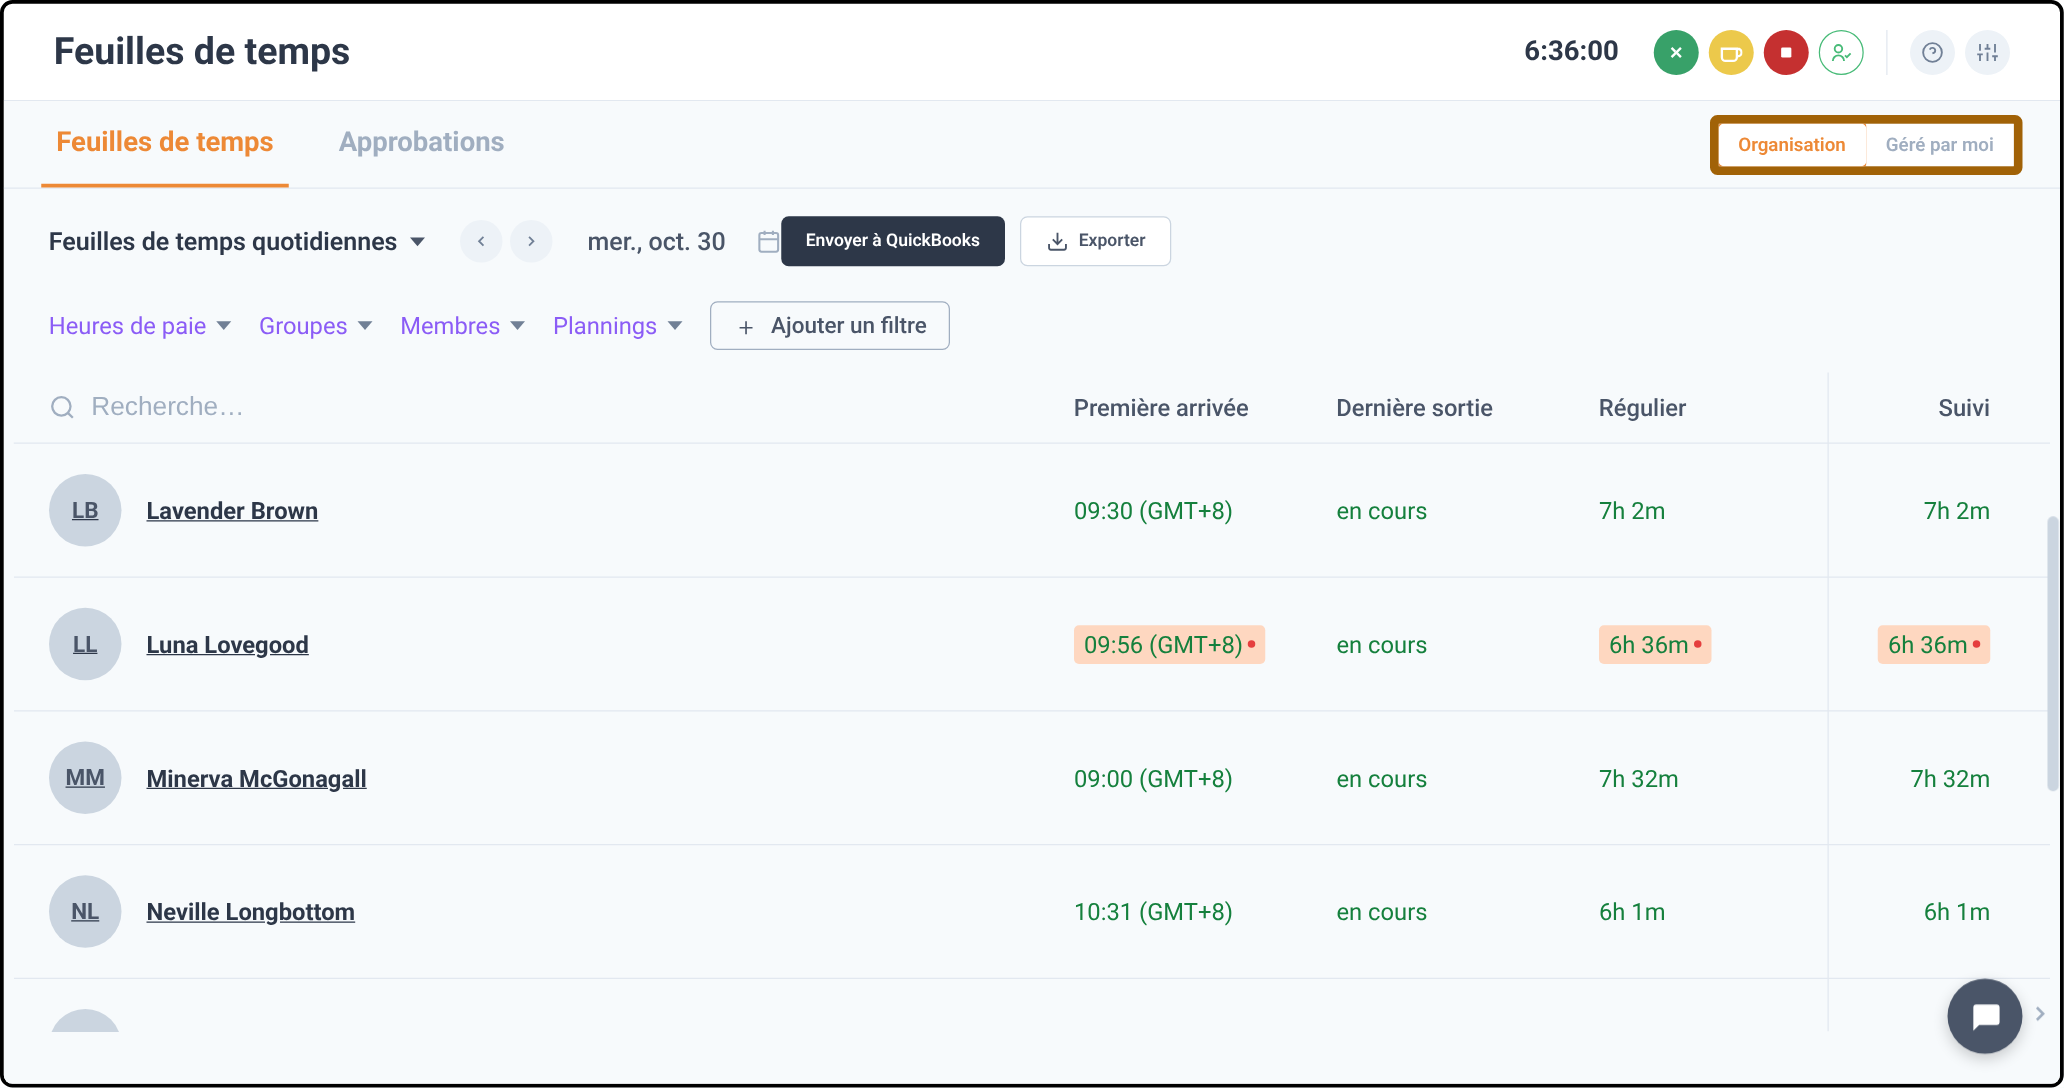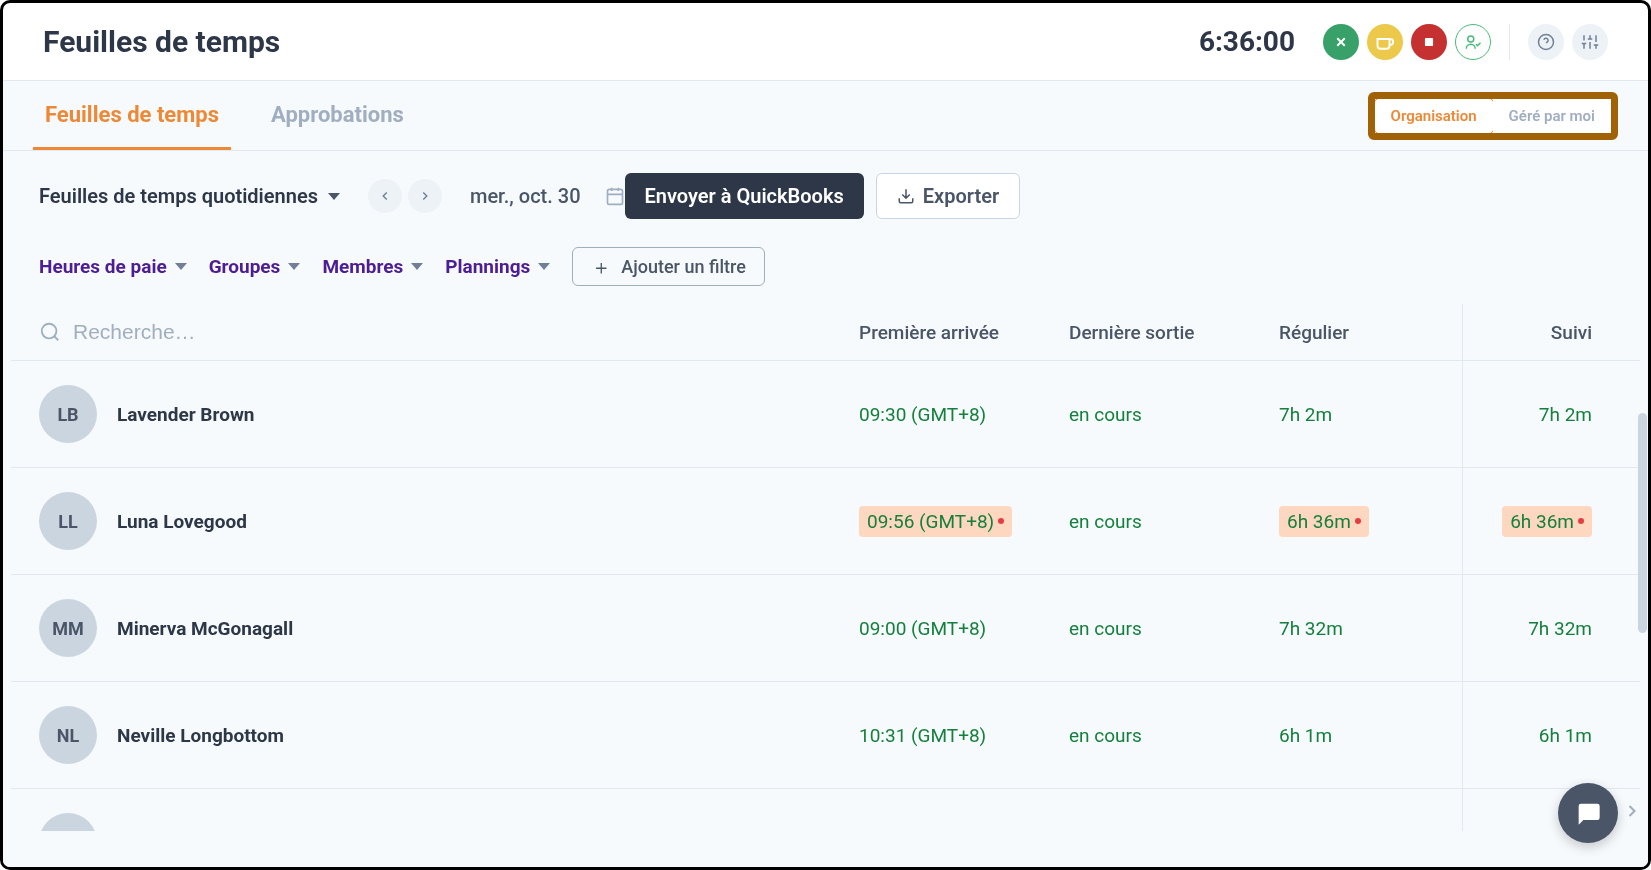--- a/index.html
+++ b/index.html
@@ -28,21 +28,21 @@
     font-size: 30px;
     font-weight: 700;
     color: #2d3748;
   }
   .header-right {
     display: flex;
     align-items: center;
     gap: 8px;
   }
   .timer {
-    font-size: 28px;
+    font-size: 22px;
     font-weight: 700;
     color: #2d3748;
     margin-right: 20px;
   }
   .circle-btn {
     width: 36px;
     height: 36px;
     border-radius: 50%;
     display: flex;
     align-items: center;
@@ -174,21 +174,21 @@
     color: #a0aec0;
     display: flex;
   }
   .toolbar-right {
     display: flex;
     gap: 12px;
   }
   .btn {
     padding: 10px 20px;
     border-radius: 6px;
-    font-size: 20px;
+    font-size: 14px;
     font-weight: 600;
     cursor: pointer;
     display: flex;
     align-items: center;
     gap: 8px;
   }
   .btn-dark { background: #2d3748; color: #fff; }
   .btn-outline { background: #fff; border: 1px solid #cbd5e0; color: #4a5568; }
 
   
@@ -196,22 +196,22 @@
     display: flex;
     align-items: center;
     gap: 22px;
     padding: 18px 36px;
   }
   .filter {
     display: flex;
     align-items: center;
     gap: 8px;
     font-size: 19px;
-    font-weight: 700;
-    color: #4c1d95;
+    font-weight: 400;
+    color: #8b5cf6;
     cursor: pointer;
   }
   .filter .chevron-down { border-top-color: #718096; }
   .add-filter-btn {
     display: flex;
     align-items: center;
     gap: 10px;
     border: 1px solid #a0aec0;
     border-radius: 6px;
     padding: 8px 18px;
@@ -262,20 +262,21 @@
     grid-template-columns: 820px 210px 210px 170px 1fr;
     align-items: center;
     padding: 24px 28px;
     border-bottom: 1px solid #e2e8f0;
     font-size: 19px;
   }
   .member-cell {
     display: flex;
     align-items: center;
     gap: 20px;
+    text-decoration: underline;
   }
   .avatar {
     width: 58px;
     height: 58px;
     border-radius: 50%;
     background: #cbd5e0;
     display: flex;
     align-items: center;
     justify-content: center;
     font-weight: 700;

